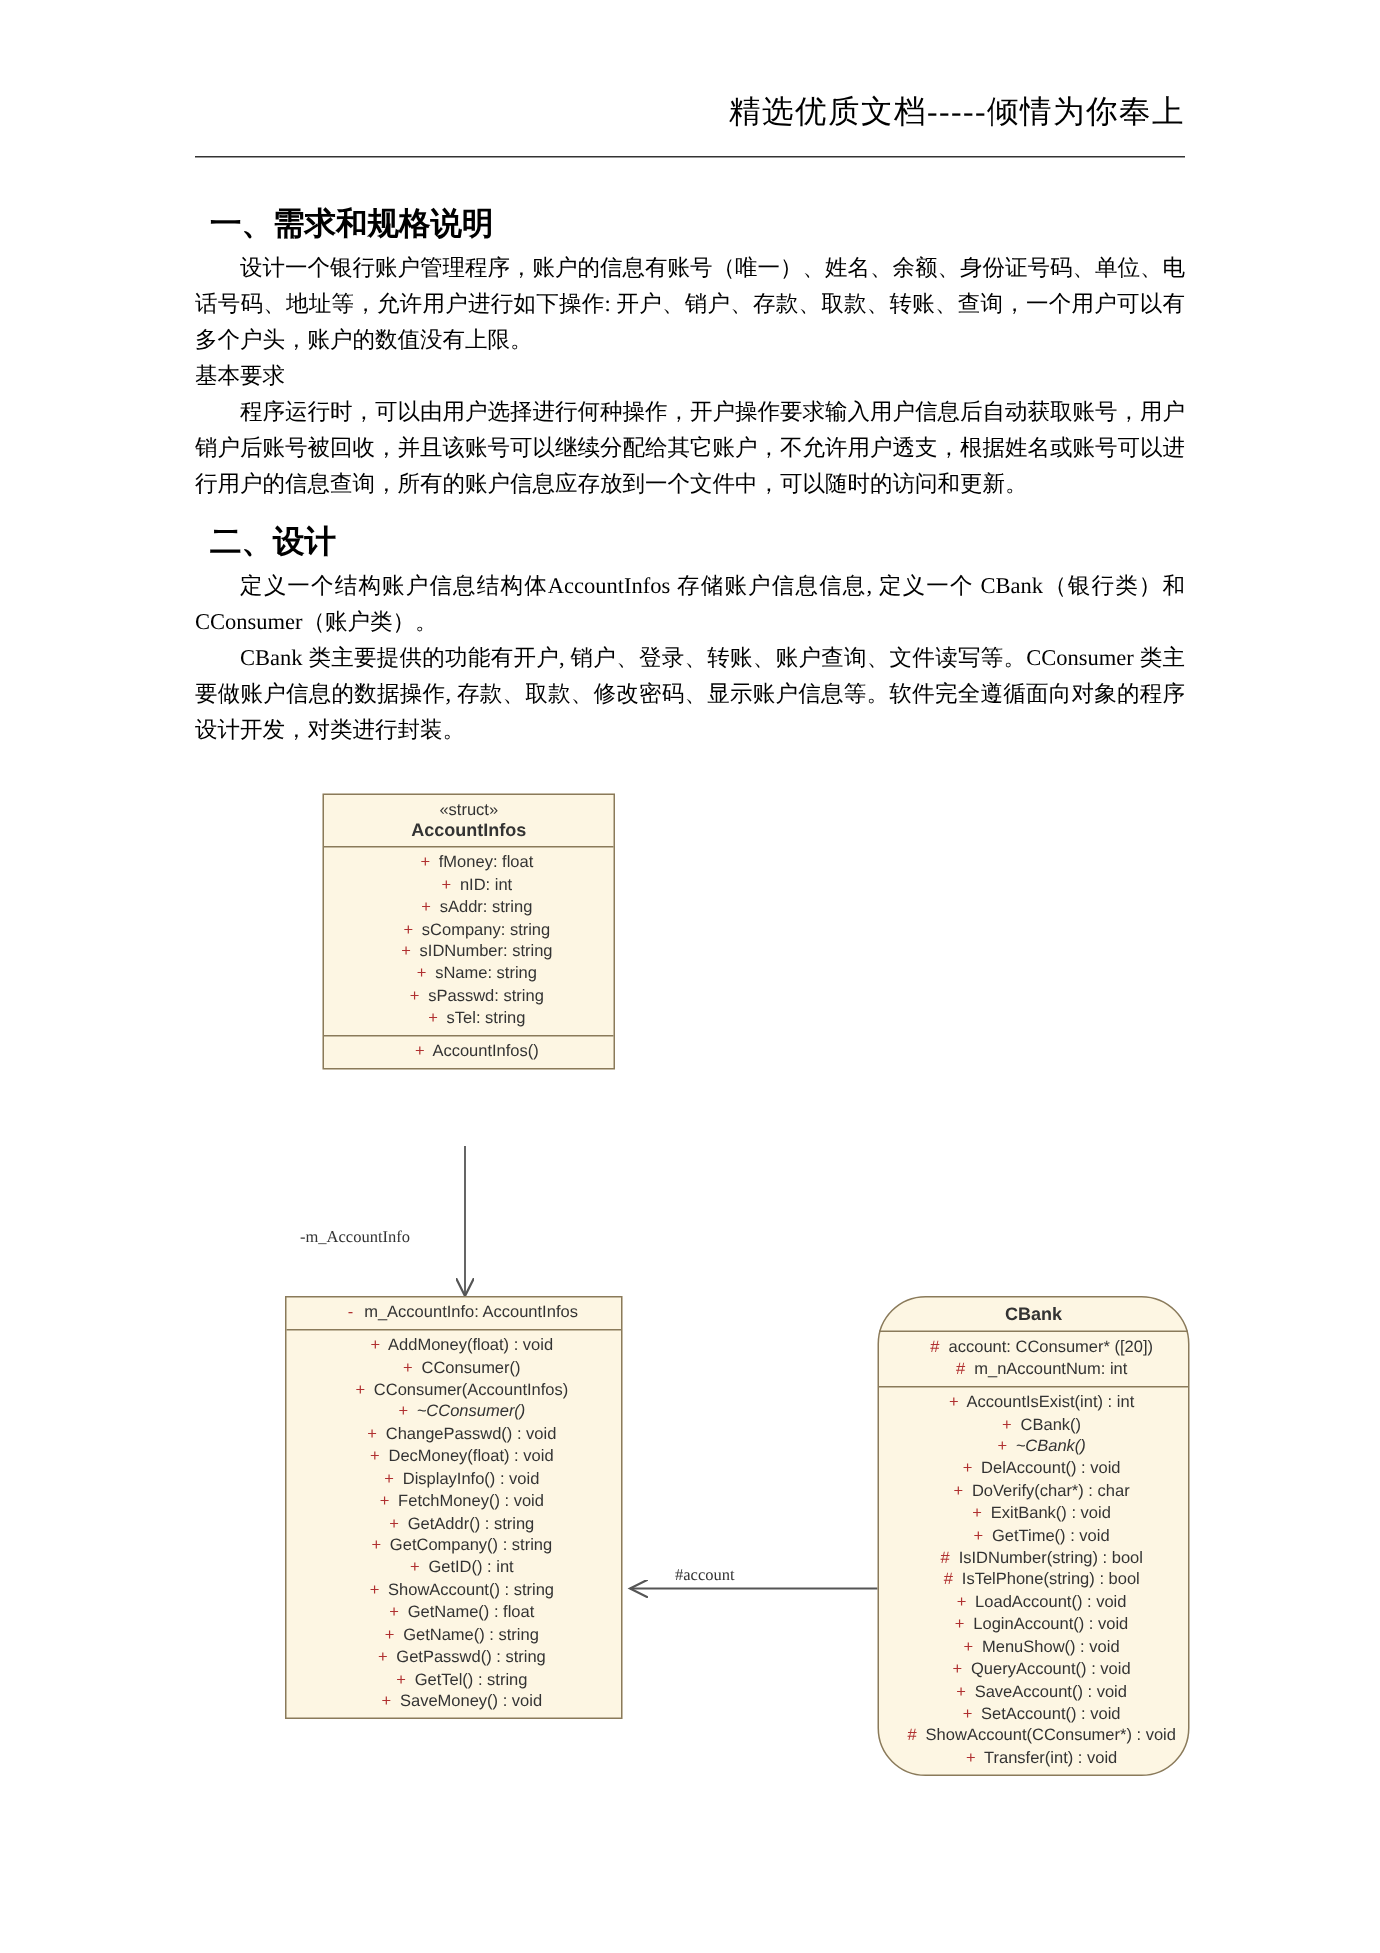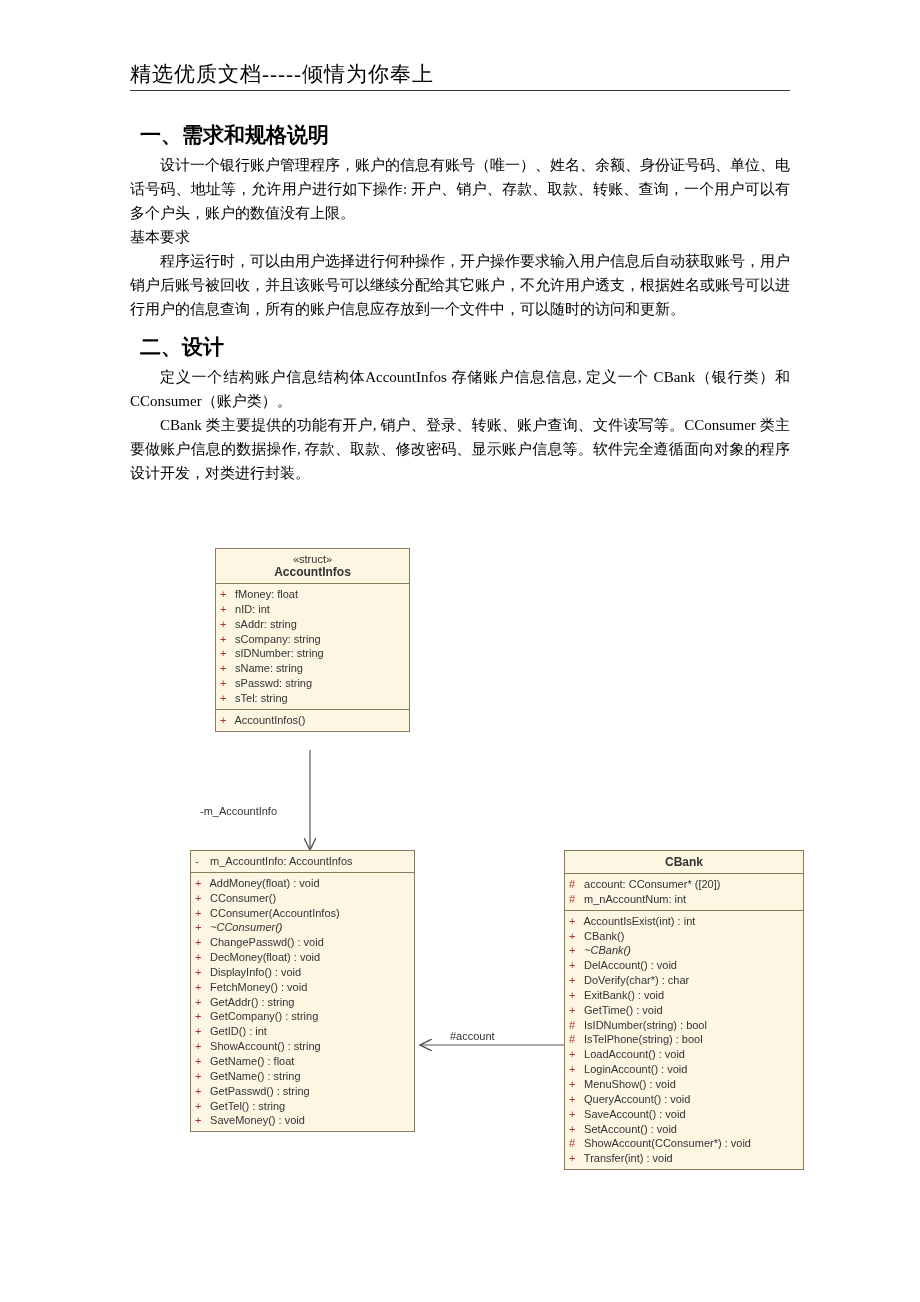--- a/index.html
+++ b/index.html
@@ -8,24 +8,24 @@
     padding: 0;
     font-family: "SimSun", "Microsoft YaHei", serif;
     background: #fff;
     color: #000;
     width: 920px;
   }
   .page {
     padding: 60px 130px 40px 130px;
   }
   .header-title {
-    text-align: left;
+    text-align: right;
     font-size: 21px;
     font-family: "SimSun", serif;
-    margin-bottom: 2px;
+    margin-bottom: 16px;
     letter-spacing: 1px;
   }
   .header-rule {
     border: none;
     border-top: 1.5px solid #333;
     margin: 0 0 30px 0;
   }
   .section-title {
     font-size: 21px;
     font-weight: bold;
@@ -60,33 +60,34 @@
     border-bottom: 1px solid #8a7a5a;
     font-size: 12px;
   }
   .uml-stereo {
     display: block;
     font-weight: normal;
     font-size: 11px;
   }
   .uml-section {
     border-bottom: 1px solid #8a7a5a;
-    padding: 3px 6px 3px 4px;
+    padding: 3px 6px 3px 14px;
+    text-align: center;
   }
   .uml-section:last-child { border-bottom: none; }
   .uml-row {
     white-space: nowrap;
     line-height: 1.35;
     color: #333;
   }
   .vis { color: #b03030; display: inline-block; width: 12px; }
   .italic { font-style: italic; }
   .conn-label {
     position: absolute;
-    font-family: Liberation Sans, sans-serif;
+    font-family: Liberation Serif, serif;
     font-size: 11px;
     color: #333;
   }
   svg.connectors {
     position: absolute;
     left: 0; top: 0;
     width: 640px; height: 800px;
     pointer-events: none;
   }
 </style>
@@ -116,21 +117,21 @@
       </defs>
 
       <line x1="120" y1="235" x2="120" y2="335" stroke="#555" stroke-width="1.2" marker-end="url(#open-arrow)"></line>
 
       <line x1="395" y1="530" x2="230" y2="530" stroke="#555" stroke-width="1.2" marker-end="url(#open-arrow)"></line>
     </svg>
 
     <div class="conn-label" style="left:10px; top:290px;">-m_AccountInfo</div>
     <div class="conn-label" style="left:260px; top:515px;">#account</div>
 
-    <div class="uml-box" style="left:25px; top:0; width:195px;margin-top:33px;">
+    <div class="uml-box" style="left:25px; top:0; width:195px;">
       <div class="uml-title">
         <span class="uml-stereo">«struct»</span>
         <span>AccountInfos</span>
       </div>
       <div class="uml-section">
           <div class="uml-row"><span class="vis">+</span><span> fMoney:  float</span></div>
           <div class="uml-row"><span class="vis">+</span><span> nID:  int</span></div>
           <div class="uml-row"><span class="vis">+</span><span> sAddr:  string</span></div>
           <div class="uml-row"><span class="vis">+</span><span> sCompany:  string</span></div>
           <div class="uml-row"><span class="vis">+</span><span> sIDNumber:  string</span></div>
@@ -161,21 +162,21 @@
           <div class="uml-row"><span class="vis">+</span><span> GetID() : int</span></div>
           <div class="uml-row"><span class="vis">+</span><span> ShowAccount() : string</span></div>
           <div class="uml-row"><span class="vis">+</span><span> GetName() : float</span></div>
           <div class="uml-row"><span class="vis">+</span><span> GetName() : string</span></div>
           <div class="uml-row"><span class="vis">+</span><span> GetPasswd() : string</span></div>
           <div class="uml-row"><span class="vis">+</span><span> GetTel() : string</span></div>
           <div class="uml-row"><span class="vis">+</span><span> SaveMoney() : void</span></div>
         </div>
     </div>
 
-    <div class="uml-box" style="left:374px; top:335px; width:240px;">
+    <div class="uml-box" style="left:395px; top:335px; width:208px;border-radius:32px;">
       <div class="uml-title">CBank</div>
       <div class="uml-section">
           <div class="uml-row"><span class="vis">#</span><span> account:  CConsumer* ([20])</span></div>
           <div class="uml-row"><span class="vis">#</span><span> m_nAccountNum:  int</span></div>
         </div>
       <div class="uml-section">
           <div class="uml-row"><span class="vis">+</span><span> AccountIsExist(int) : int</span></div>
           <div class="uml-row"><span class="vis">+</span><span> CBank()</span></div>
           <div class="uml-row italic"><span class="vis">+</span><span> ~CBank()</span></div>
           <div class="uml-row"><span class="vis">+</span><span> DelAccount() : void</span></div>

